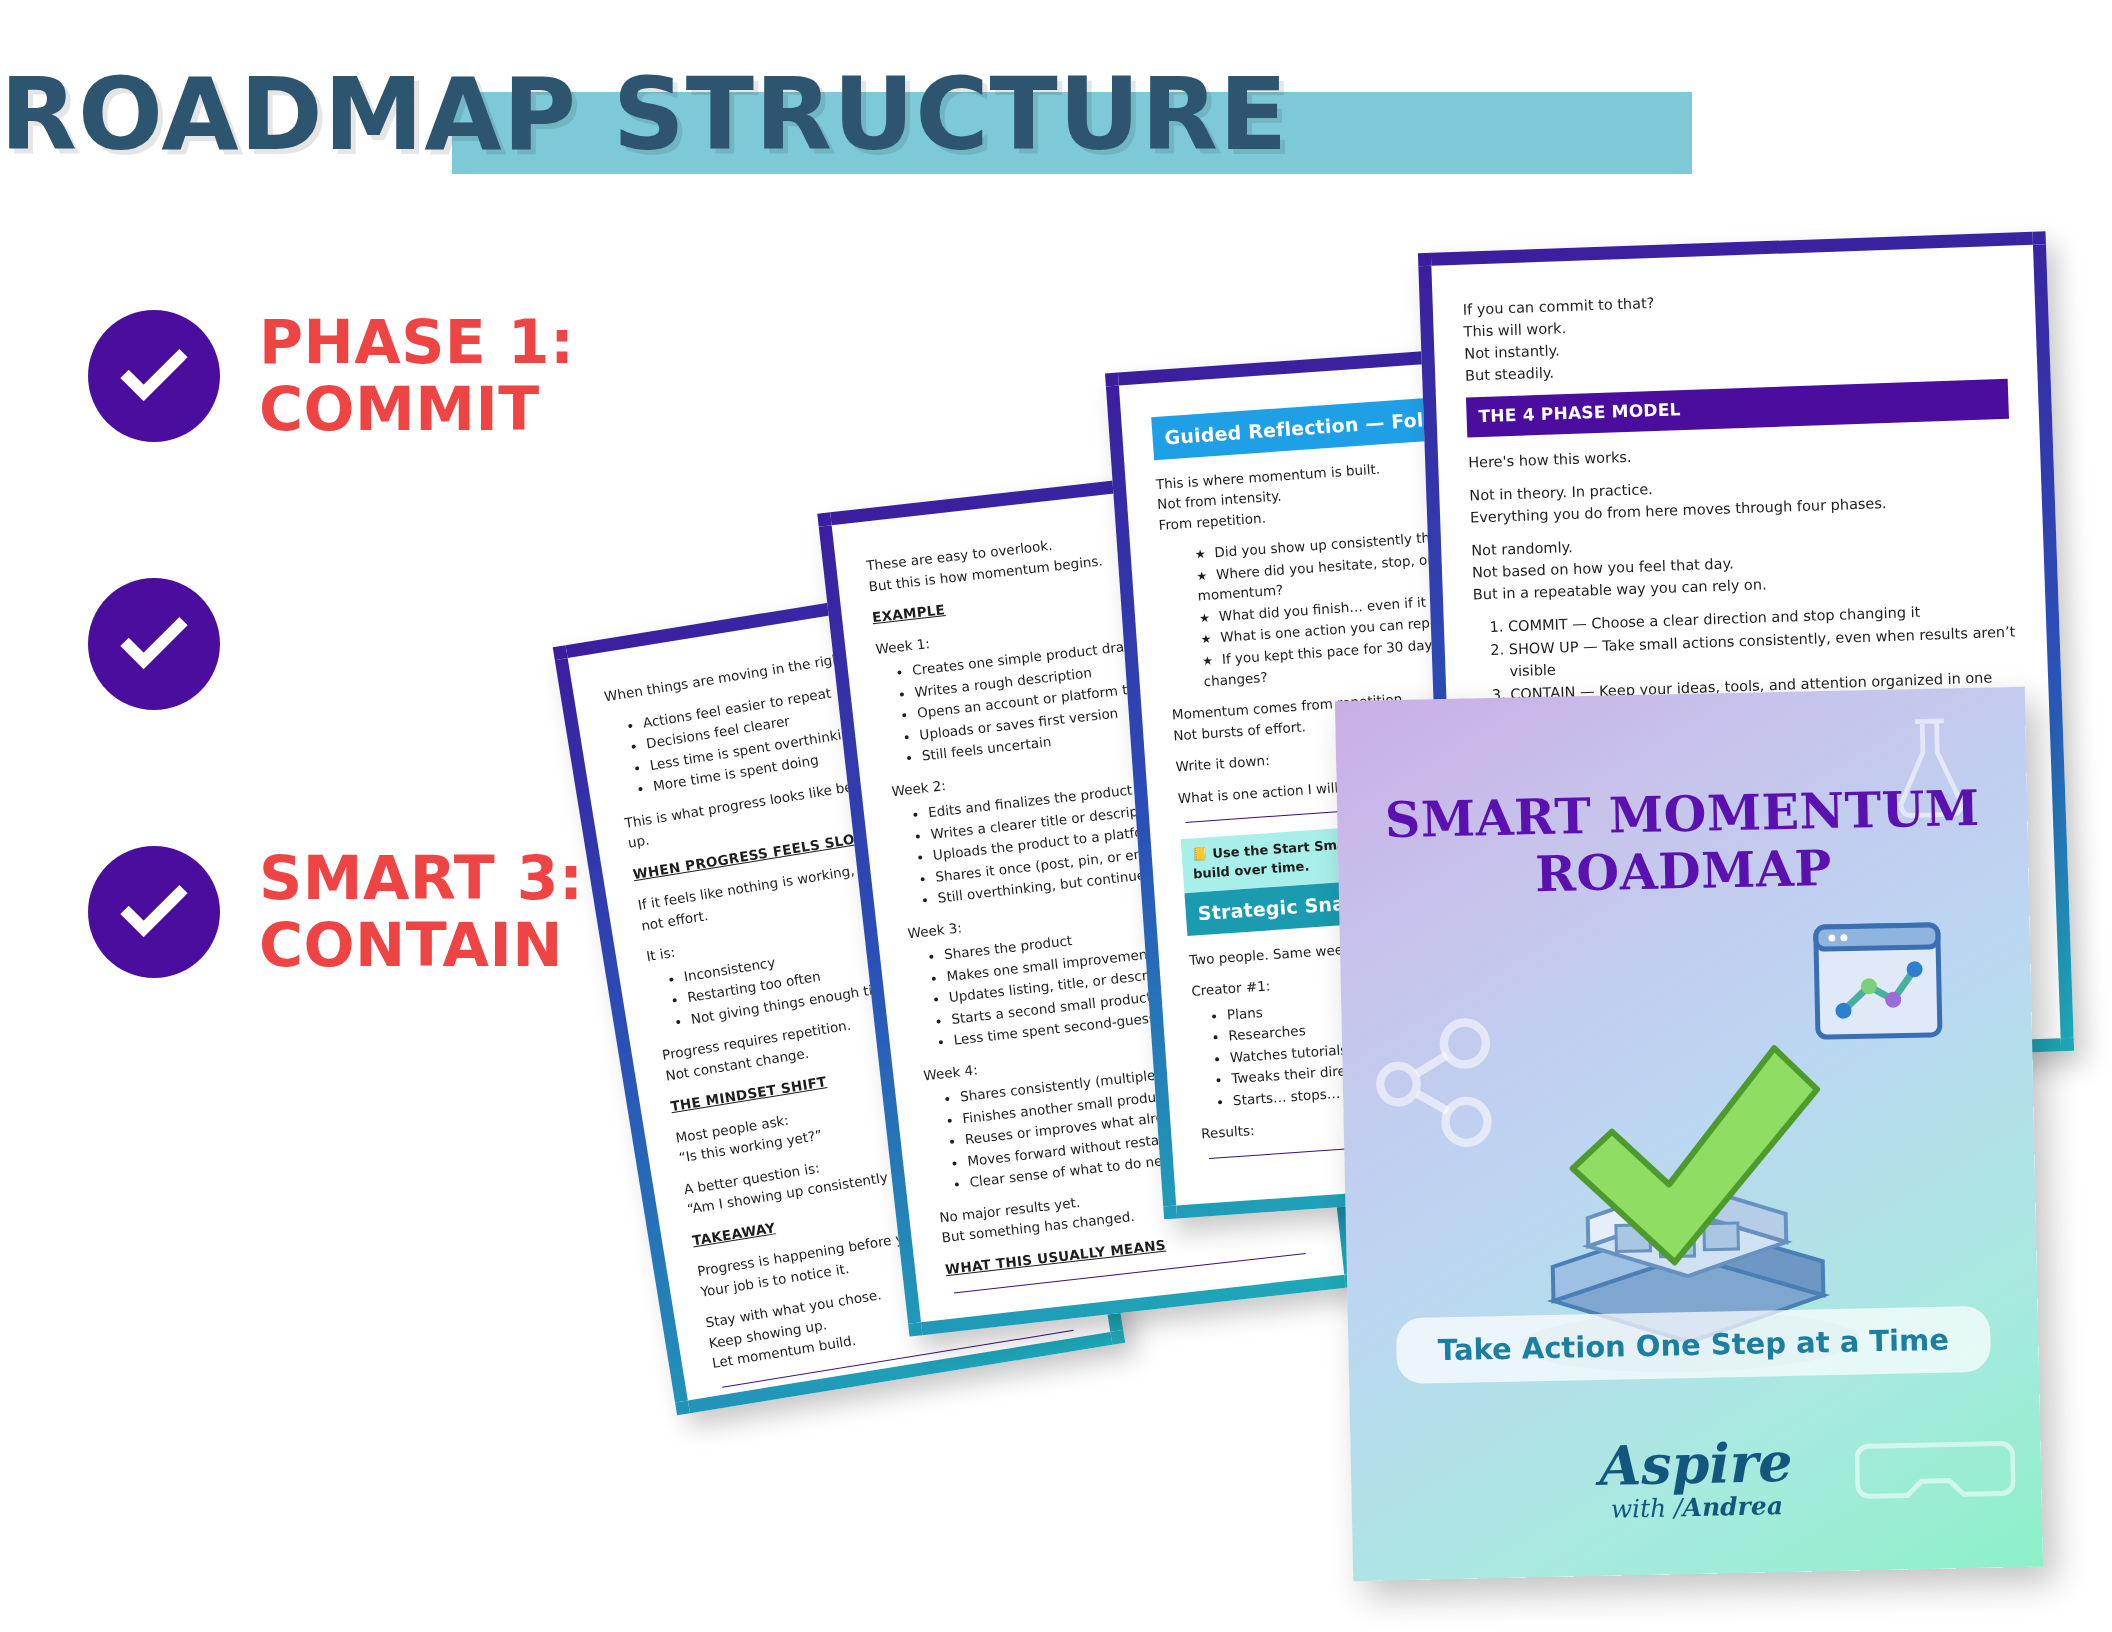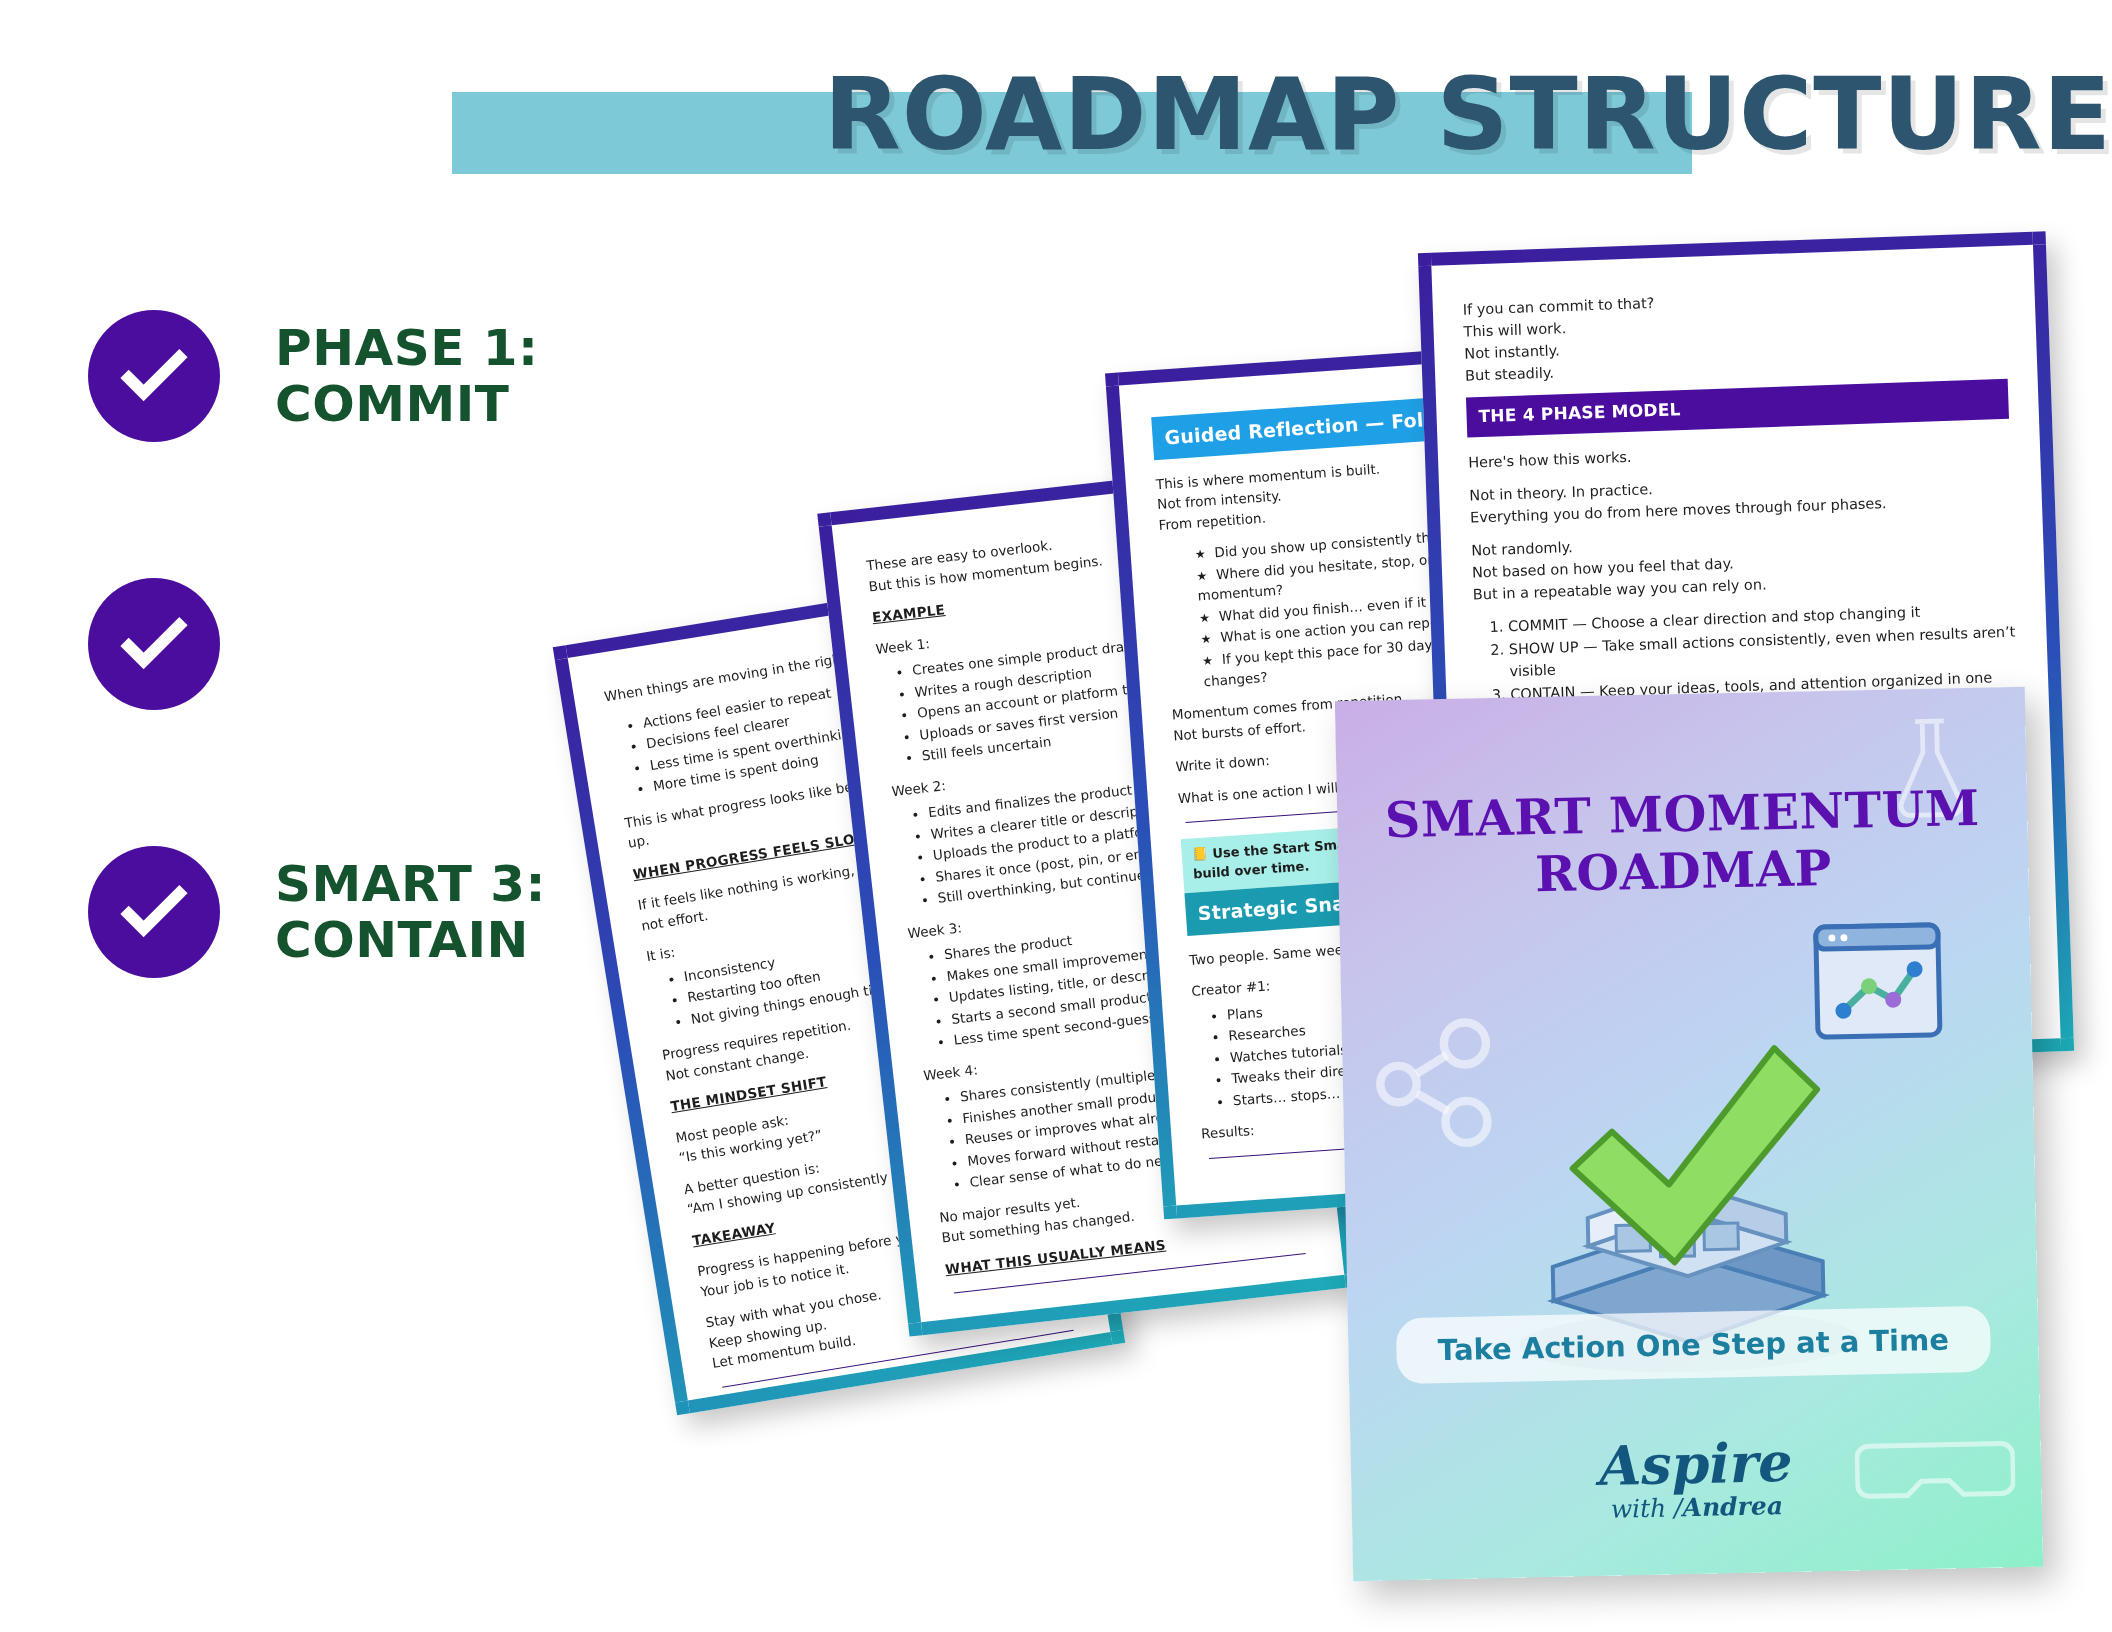--- a/index.html
+++ b/index.html
@@ -5,21 +5,21 @@
   * { box-sizing: border-box; margin: 0; padding: 0; }
   html, body {
     width: 2112px; height: 1632px;
     background: #ffffff;
     font-family: "Liberation Sans", sans-serif;
     overflow: hidden;
   }
   #stage { position: relative; width: 2112px; height: 1632px; background: #fff; }
 
   
-  .title-wrap { position: absolute; left: 0; top: 56px; width: 2112px; text-align: right; }
+  .title-wrap { position: absolute; left: 0; top: 56px; width: 2112px; text-align: left; }
   .title-bar {
     position: absolute; left: 452px; top: 92px;
     width: 1240px; height: 82px; background: #7ec9d8;
   }
   .title-text {
     position: relative; z-index: 2;
     font-family: "DejaVu Sans", sans-serif;
     font-weight: 800; font-size: 100px; letter-spacing: 1px;
     color: #2d5570;
     text-shadow: 5px 5px 0 rgba(0,0,0,0.10);
@@ -28,24 +28,24 @@
   
   .phase-list { position: absolute; left: 88px; top: 288px; width: 620px; }
   .phase-row { position: relative; height: 176px; margin-bottom: 92px; display: flex; align-items: center; }
   .phase-badge {
     width: 132px; height: 132px; border-radius: 50%;
     background: #4b0d9e; flex: 0 0 132px;
     display: flex; align-items: center; justify-content: center;
   }
   .phase-badge svg { width: 78px; height: 78px; }
   .phase-label {
-    margin-left: 55px;
+    margin-left: 39px;
     font-family: "DejaVu Sans", sans-serif;
-    font-weight: 800; font-size: 50px; line-height: 1.12;
-    color: #14532d; letter-spacing: 0.5px;
+    font-weight: 800; font-size: 60px; line-height: 1.12;
+    color: #ef4444; letter-spacing: 0.5px;
     white-space: pre-line;
   }
 
   
   .sheet {
     position: absolute;
     background: #ffffff;
     box-shadow: 10px 14px 26px rgba(0,0,0,0.22);
     overflow: hidden;
   }

